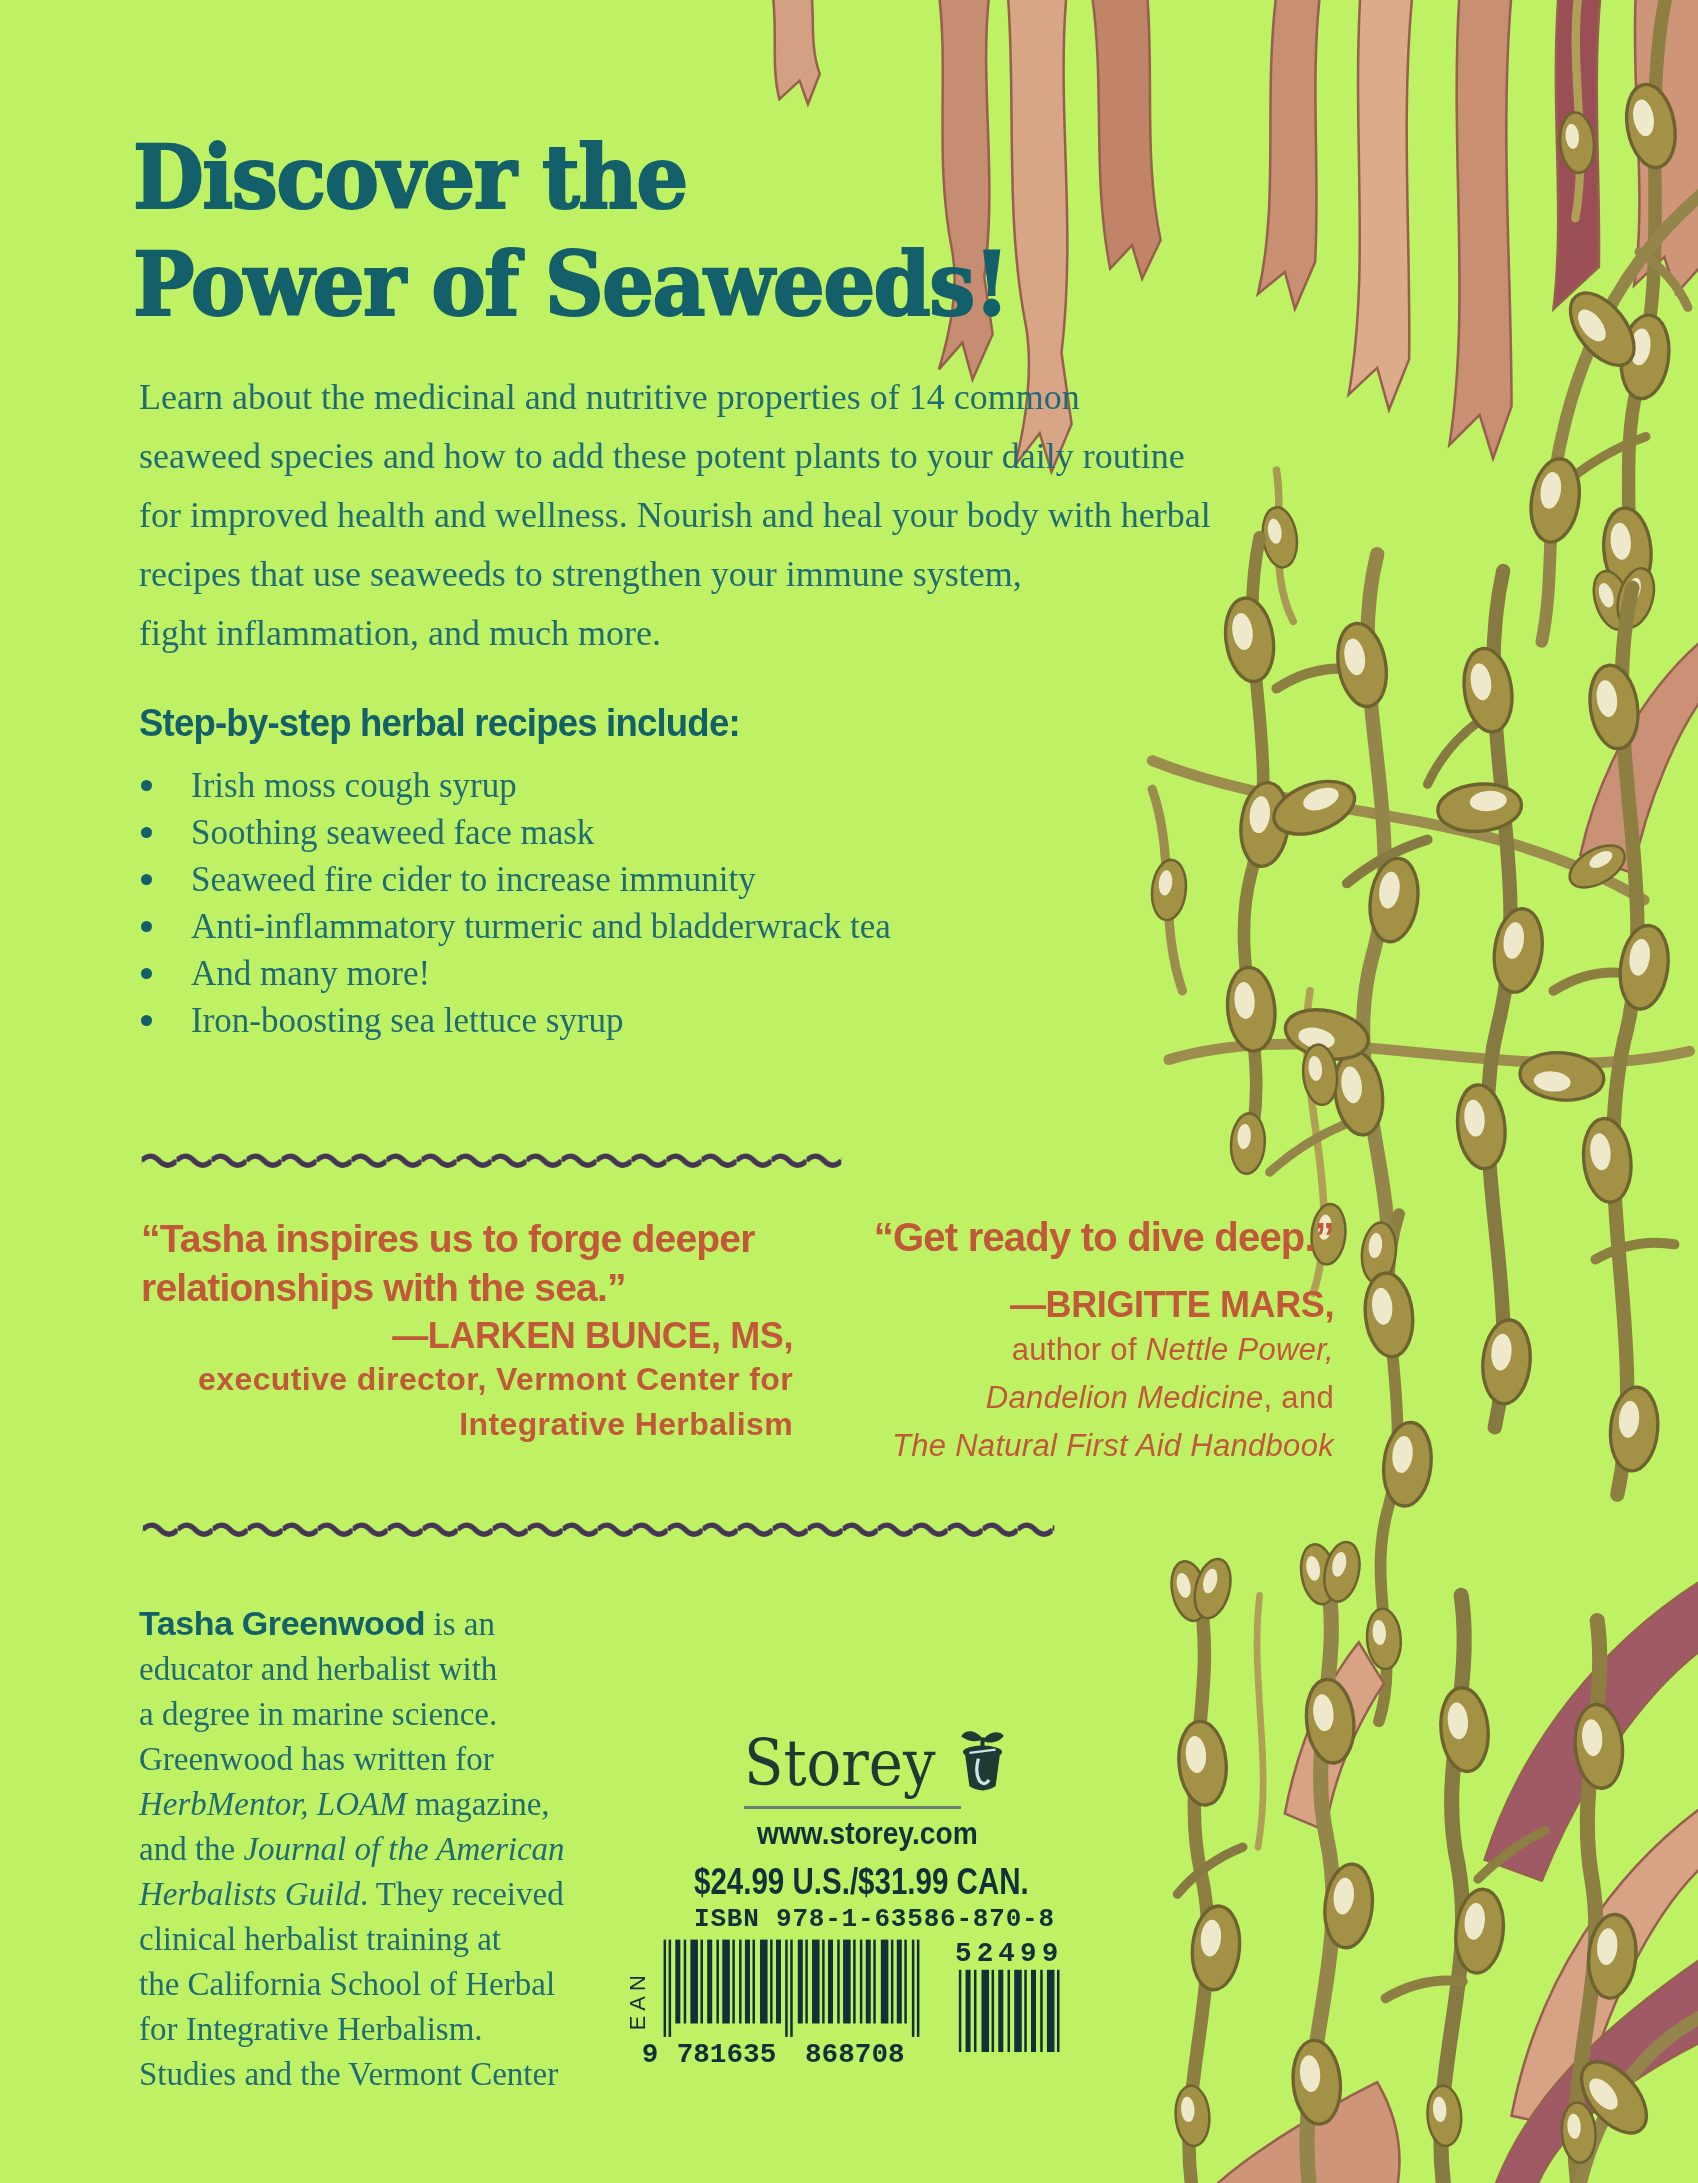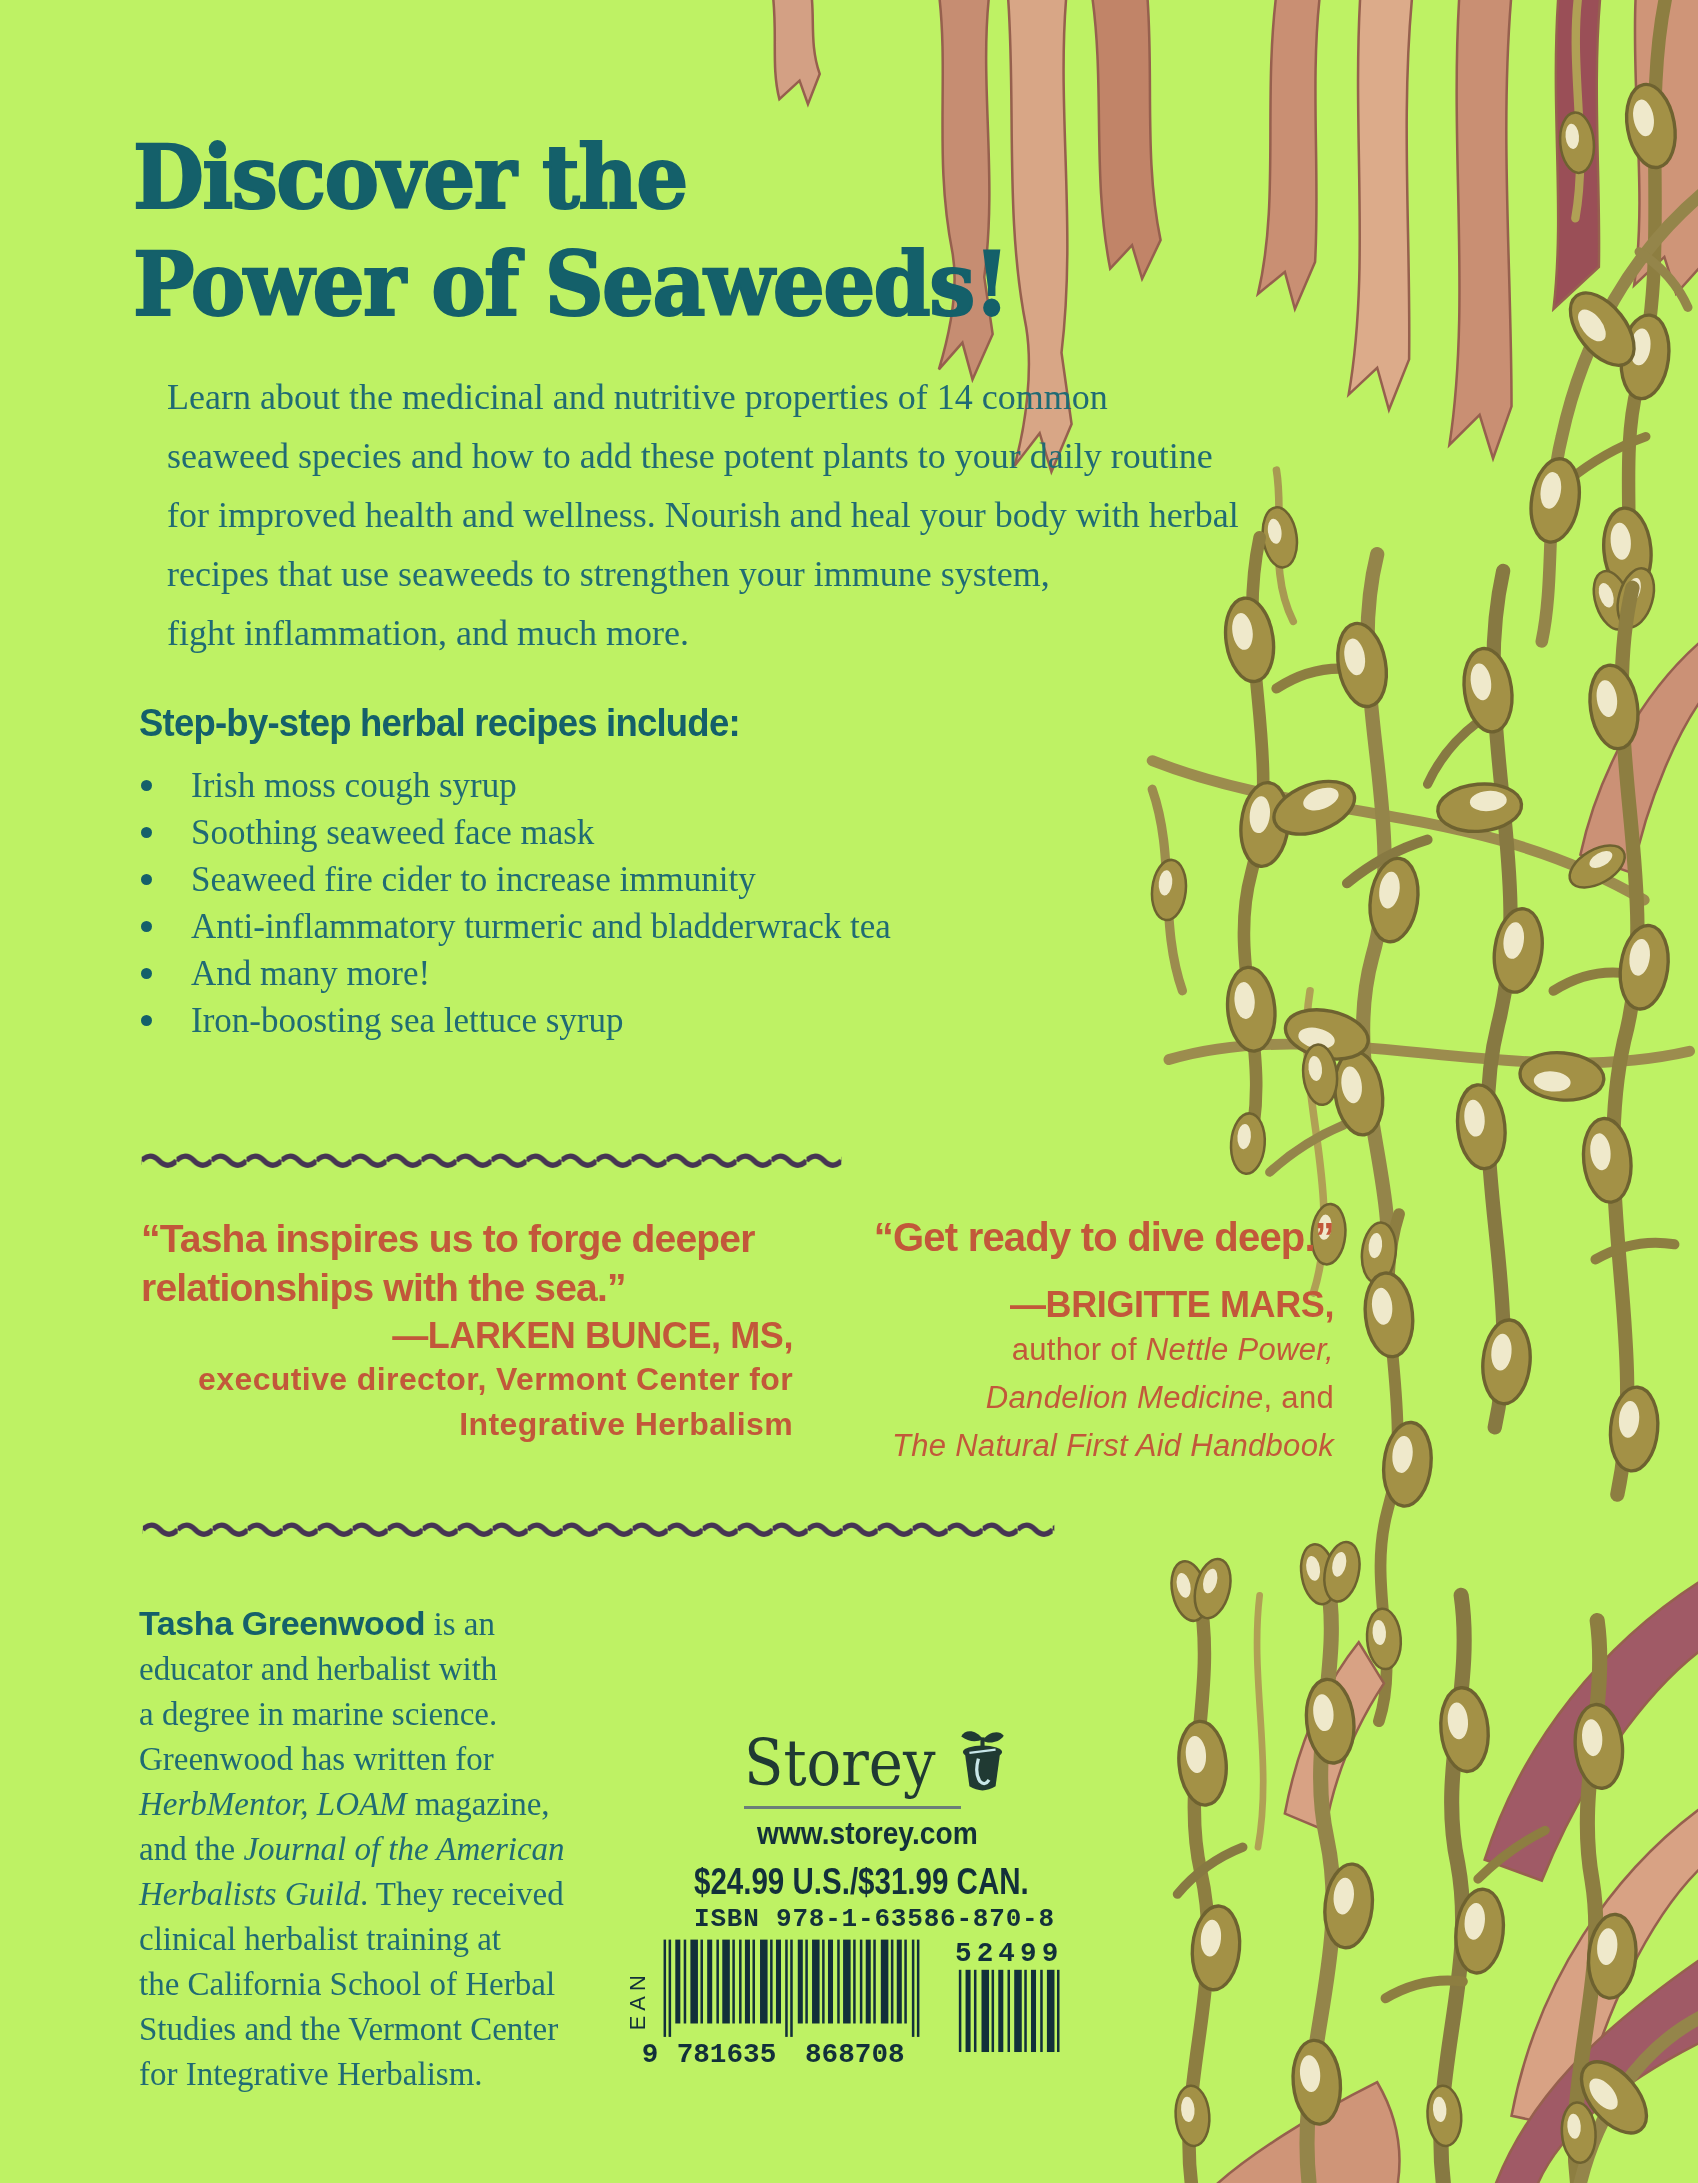--- a/index.html
+++ b/index.html
@@ -6,21 +6,21 @@
   .page{position:relative;width:1699px;height:2183px;background:#bef264;overflow:hidden;
         font-family:"Liberation Serif",serif;}
   .art{position:absolute;left:0;top:0;z-index:0;}
   .layer{position:absolute;z-index:2;}
 
   .title{left:133px;top:124px;margin:0;font-family:"DejaVu Serif",serif;font-weight:bold;
          font-size:87px;line-height:107px;color:#14606a;letter-spacing:-1.7px;
          -webkit-text-stroke:2.1px #14606a;transform:scaleX(.94);transform-origin:left top;}
   .title span{display:block;}
 
-  .intro{left:139px;top:368px;font-size:36px;line-height:59px;color:#206b74;margin-left:28px;}
+  .intro{left:139px;top:368px;font-size:36px;line-height:59px;color:#206b74;}
 
   .recipes-h{left:139px;top:702px;font-family:"Liberation Sans",sans-serif;font-weight:bold;
              font-size:38px;letter-spacing:-0.8px;color:#14606a;transform:scaleX(.96);
              transform-origin:left top;}
 
   .recipes{left:139px;top:762px;list-style:none;margin:0;padding:0;}
   .recipes li{position:relative;padding-left:52px;height:47px;line-height:47px;
               font-size:35px;color:#206b74;}
   .recipes .dot{position:absolute;left:1.7px;top:17.6px;width:11px;height:11px;border-radius:50%;
                 background:#14606a;}
@@ -265,22 +265,22 @@
   <div class="layer bio">
     <div><span class="bio-name">Tasha Greenwood</span><span> is an</span></div>
     <div>educator and herbalist with</div>
     <div>a degree in marine science.</div>
     <div>Greenwood has written for</div>
     <div><span class="it">HerbMentor, LOAM</span><span> magazine,</span></div>
     <div><span>and the </span><span class="it">Journal of the American</span></div>
     <div><span class="it">Herbalists Guild</span><span>. They received</span></div>
     <div>clinical herbalist training at</div>
     <div>the California School of Herbal</div>
+    <div>for Integrative Herbalism.</div>
     <div>Studies and the Vermont Center</div>
-    <div>for Integrative Herbalism.</div>
   </div>
 
   <div class="layer storey">
     <span class="logo-text">Storey</span><svg class="pot" width="49" height="67" viewBox="0 0 60 80">
       <path d="M30,26 L30,8" stroke="#203a33" stroke-width="5" fill="none"></path>
       <path d="M30,10 C22,-2 8,-2 4,7 C13,14 24,14 30,10 Z" fill="#203a33"></path>
       <path d="M30,12 C36,2 50,-2 56,6 C50,15 37,16 30,12 Z" fill="#203a33"></path>
       <path d="M8,24 L52,24 L46,68 Q30,78 14,68 Z" fill="#203a33"></path>
       <ellipse cx="30" cy="26" rx="24" ry="8" fill="#203a33"></ellipse>
       <path d="M14,27 L46,23" stroke="#c8e7e9" stroke-width="3"></path>

